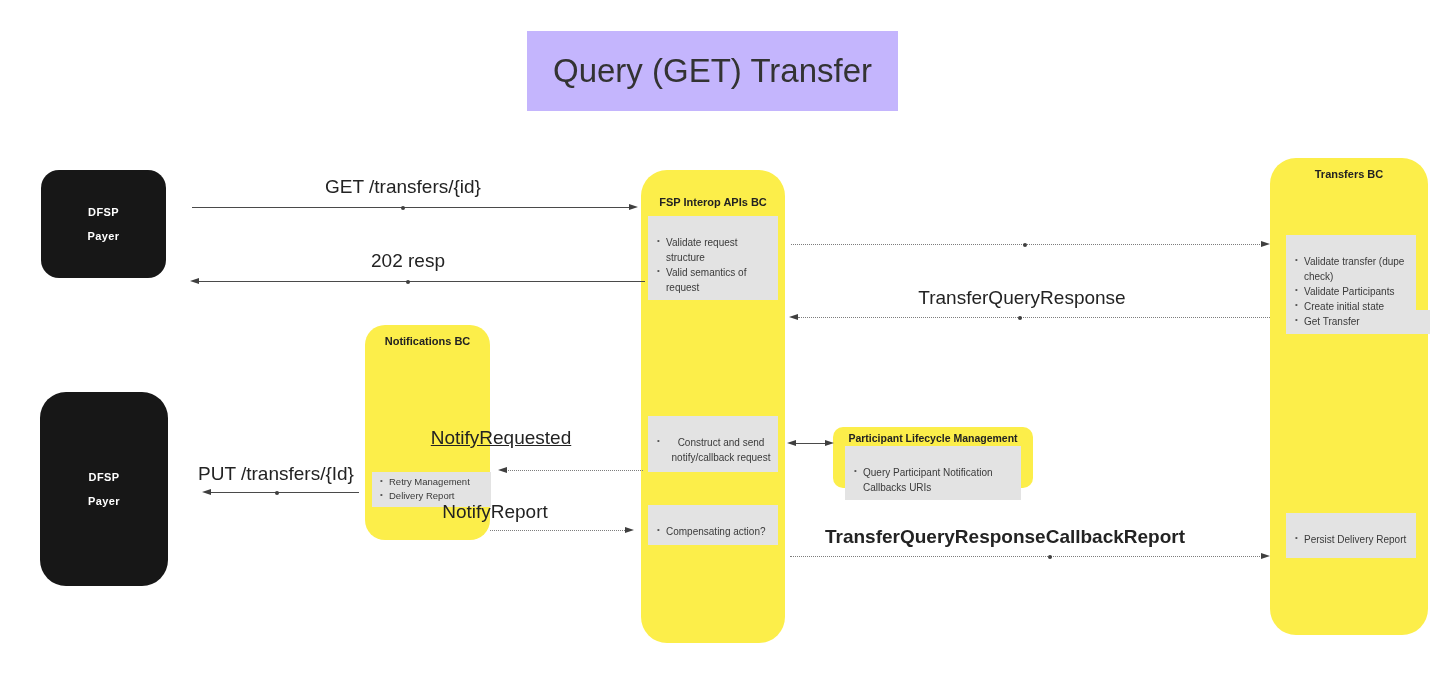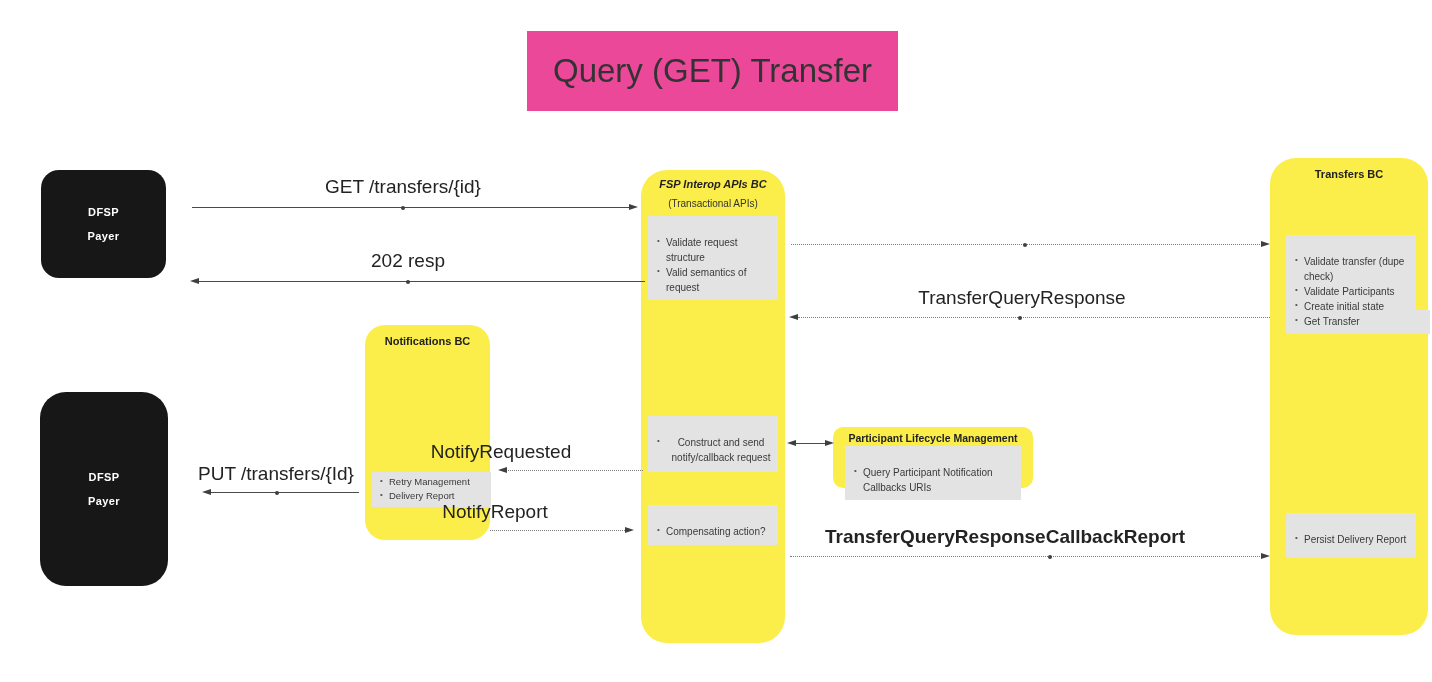--- a/index.html
+++ b/index.html
@@ -1,35 +1,35 @@
 <!DOCTYPE html>
 <html><head>
 <meta charset="utf-8">
 <style>
   html,body{margin:0;padding:0;background:#fff;}
   .canvas{position:relative;width:1432px;height:682px;background:#ffffff;overflow:hidden;
           font-family:"Liberation Sans",sans-serif;}
 
   
-  .title-banner{position:absolute;left:527px;top:31px;width:371px;height:80px;background:#ec4899;
+  .title-banner{position:absolute;left:527px;top:31px;width:371px;height:80px;background:#c4b5fd;
     display:flex;align-items:center;justify-content:center;font-size:33px;color:#333;}
 
   
   .actor{position:absolute;background:#171717;color:#fff;display:flex;flex-direction:column;
     align-items:center;justify-content:center;gap:12px;font-size:11px;font-weight:bold;letter-spacing:.4px;}
   .payer-top{left:41px;top:170px;width:125px;height:108px;border-radius:18px;}
   .payer-bottom{left:40px;top:392px;width:128px;height:194px;border-radius:26px;}
 
   
   .bc{position:absolute;background:#FCEE4A;}
   .bc .bc-title{text-align:center;font-weight:bold;font-size:11px;color:#222;}
   .notifications-bc{left:365px;top:325px;width:125px;height:215px;border-radius:20px;}
   .notifications-bc .bc-title{padding-top:10px;}
   .fsp-bc{left:641px;top:170px;width:144px;height:473px;border-radius:26px;}
-  .fsp-bc .bc-title{padding-top:8px;font-style:italic;}
+  .fsp-bc .bc-title{padding-top:26px;}
   .fsp-subtitle{text-align:center;font-size:10px;color:#333;margin-top:8px;}
   .plm-bc{left:833px;top:427px;width:200px;height:61px;border-radius:10px;}
   .plm-bc .bc-title{padding-top:5px;font-size:10.5px;}
   .transfers-bc{left:1270px;top:158px;width:158px;height:477px;border-radius:26px;}
   .transfers-bc .bc-title{padding-top:10px;}
 
   
   .panel{position:absolute;background:#E3E3E3;color:#3a3a3a;font-size:10px;line-height:1.5;
     padding:19px 2px 5px 4px;box-sizing:border-box;}
   .panel ul{list-style:none;margin:0;padding:0;}
@@ -150,21 +150,21 @@
   <div class="ah ah-right" style="left:1261px;top:241px;"></div>
   <div class="dot" style="left:1023px;top:243px;"></div>
 
   <div class="line dotted" style="left:798px;top:317px;width:472px;"></div>
   <div class="ah ah-left" style="left:789px;top:314px;"></div>
   <div class="dot" style="left:1018px;top:316px;"></div>
   <div class="msg" style="left:1022px;top:287px;">TransferQueryResponse</div>
 
   <div class="line dotted" style="left:506px;top:470px;width:137px;"></div>
   <div class="ah ah-left" style="left:498px;top:467px;"></div>
-  <div class="msg" style="left:501px;top:441px;">NotifyRequested</div>
+  <div class="msg" style="left:501px;top:427px;text-decoration:underline;">NotifyRequested</div>
 
   <div class="line solid" style="left:209px;top:492px;width:150px;"></div>
   <div class="ah ah-left" style="left:202px;top:489px;"></div>
   <div class="dot" style="left:275px;top:491px;"></div>
   <div class="msg" style="left:276px;top:463px;">PUT /transfers/{Id}</div>
 
   <div class="line dotted" style="left:490px;top:530px;width:137px;"></div>
   <div class="ah ah-right" style="left:625px;top:527px;"></div>
   <div class="msg" style="left:495px;top:501px;">NotifyReport</div>
 

